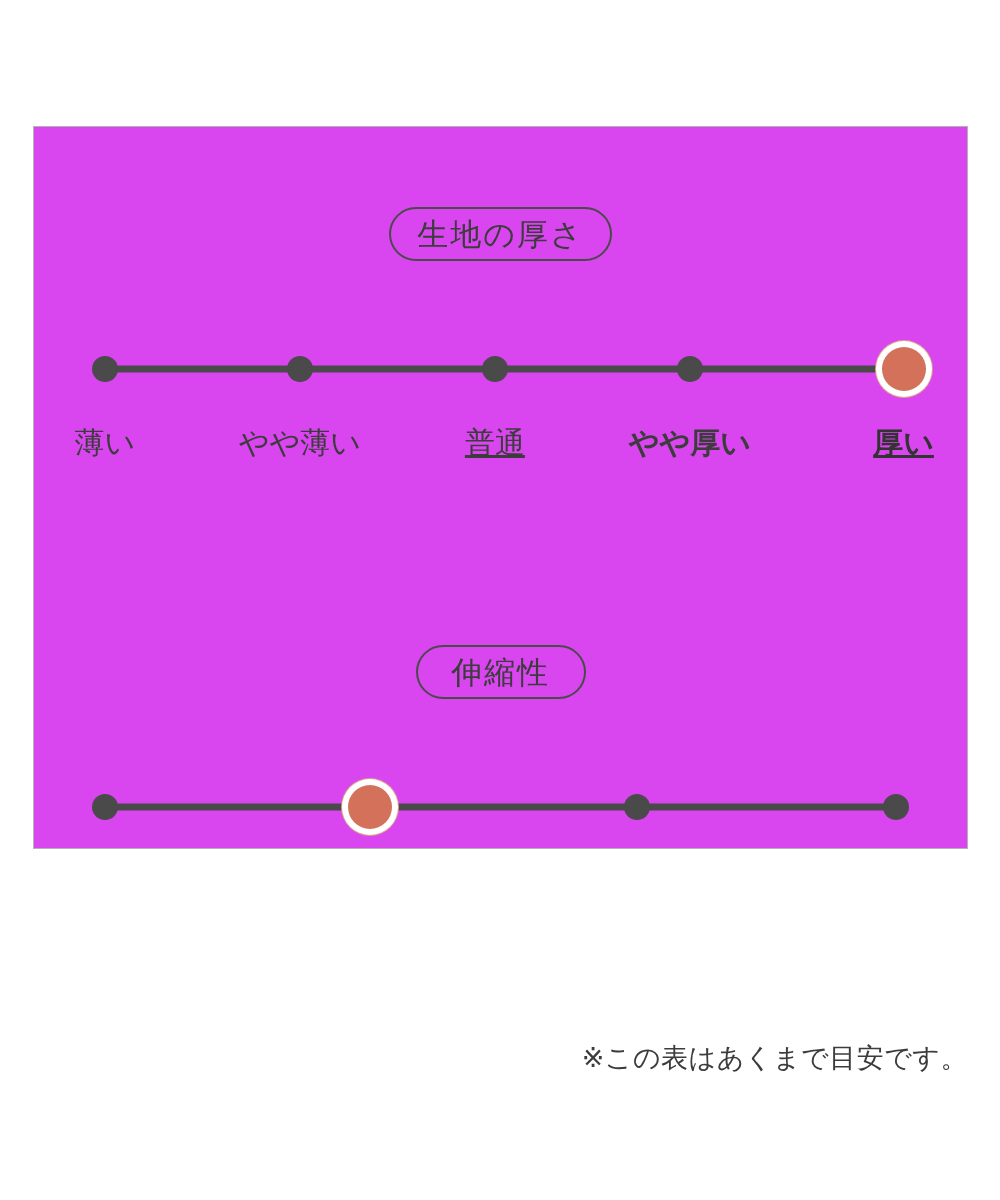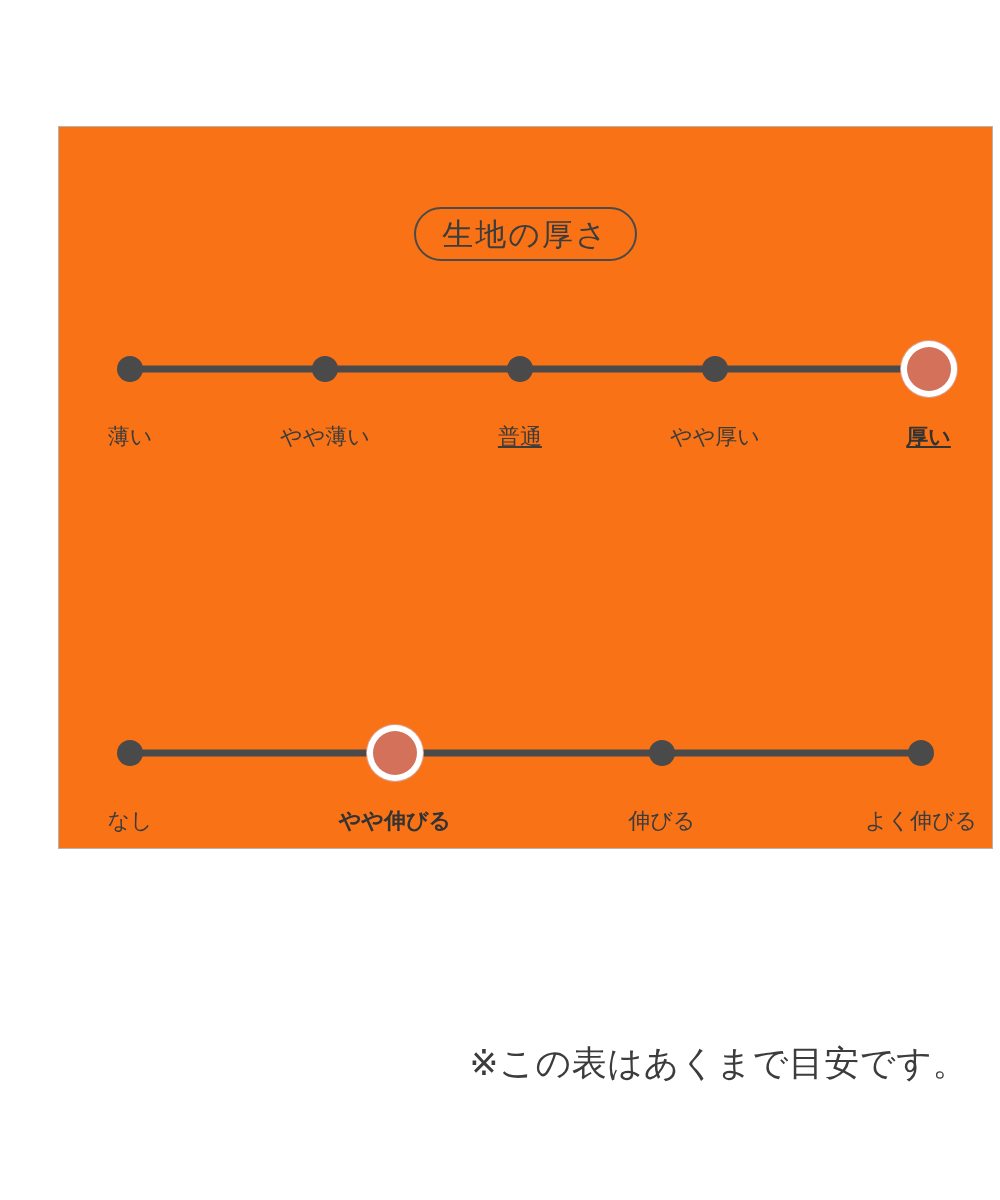--- a/index.html
+++ b/index.html
@@ -20,22 +20,21 @@
 
   
   .spec-frame {
     position: absolute;
     left: 33px;
     top: 126px;
     width: 935px;
     height: 723px;
     border: 1px solid #b3b3b3;
     box-sizing: border-box;
-    background: #f97316;
-    margin-left: 25px;
+    background: #d946ef;
   }
 
   
   .section {
     position: absolute;
     left: 0;
     width: 100%;
   }
   .section--thickness { top: 80px; }
   .section--stretch   { top: 518px; }
@@ -100,37 +99,37 @@
   
   .scale-labels {
     position: relative;
     height: 46px;
     margin-top: 16px;
   }
   .scale-label {
     position: absolute;
     top: 0;
     transform: translateX(-50%);
-    font-size: 22px;
+    font-size: 30px;
     line-height: 1.3;
     color: #3c3c3c;
     white-space: nowrap;
     font-weight: 400;
   }
   .scale-label.is-active {
     font-weight: 700;
     color: #333333;
   }
 
   
   .footnote {
     position: absolute;
     right: 32px;
     top: 1040px;
-    font-size: 35px;
+    font-size: 27px;
     color: #3c3c3c;
     letter-spacing: 0.5px;
     white-space: nowrap;
   }
 </style>
 </head>
 <body>
 
 <div class="spec-frame">
 
@@ -146,39 +145,36 @@
       <div class="scale-dot" style="left:28.5%;"></div>
       <div class="scale-dot" style="left:49.4%;"></div>
       <div class="scale-dot" style="left:70.3%;"></div>
       <div class="scale-dot is-active" style="left:93.2%;"></div>
     </div>
 
     <div class="scale-labels">
       <div class="scale-label" style="left:7.6%;">薄い</div>
       <div class="scale-label" style="left:28.5%;">やや薄い</div>
       <div class="scale-label" style="left:49.4%;text-decoration:underline;">普通</div>
-      <div class="scale-label" style="left:70.3%;">やや厚い</div>
+      <div class="scale-label" style="left:70.3%;font-weight:bold;">やや厚い</div>
       <div class="scale-label is-active" style="left:93.2%;text-decoration:underline;">厚い</div>
     </div>
   </div>
 
   <div class="section section--stretch">
+    <div class="pill-wrap">
+      <div class="pill">伸縮性</div>
+    </div>
 
     <div class="scale">
       <div class="scale-track" style="left:7.6%; right:7.6%;"></div>
 
       <div class="scale-dot" style="left:7.6%;"></div>
       <div class="scale-dot is-active" style="left:36.0%;"></div>
       <div class="scale-dot" style="left:64.6%;"></div>
       <div class="scale-dot" style="left:92.4%;"></div>
     </div>
 
-    <div class="scale-labels">
-      <div class="scale-label" style="left:7.6%;">なし</div>
-      <div class="scale-label is-active" style="left:36.0%;">やや伸びる</div>
-      <div class="scale-label" style="left:64.6%;">伸びる</div>
-      <div class="scale-label" style="left:92.4%;">よく伸びる</div>
-    </div>
   </div>
 
 </div>
 
 <div class="footnote">※この表はあくまで目安です。</div>
 
 </body></html>

